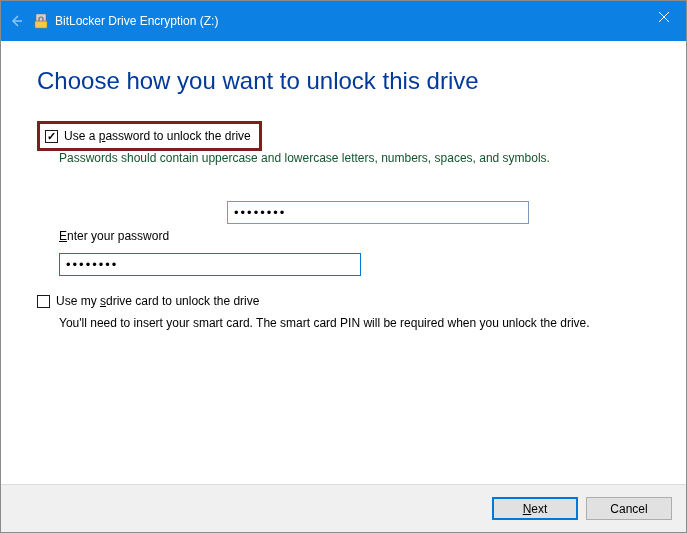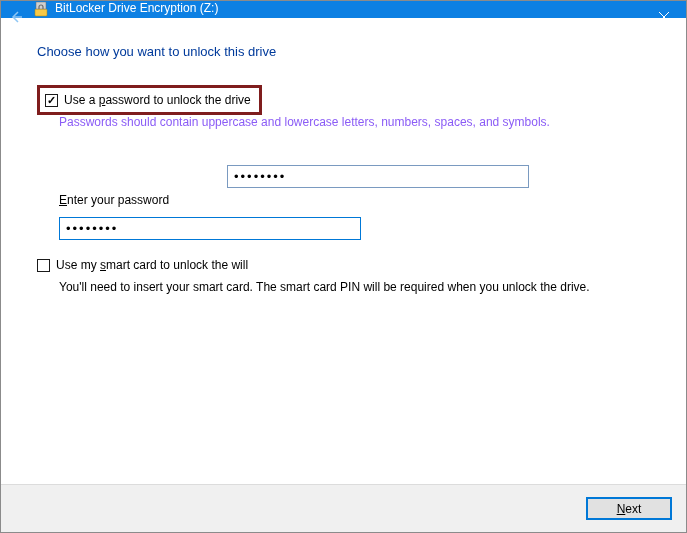--- a/index.html
+++ b/index.html
@@ -11,23 +11,23 @@
     background: #fff;
     overflow: hidden;
   }
   .window {
     width: 687px; height: 533px;
     border: 1px solid #8b8b8b;
     display: flex; flex-direction: column;
     background: #fff;
   }
   .titlebar {
-    height: 17px;
+    height: 40px;
     background: #0d80e3;
-    display: flex; align-items: flex-start;
+    display: flex; align-items: center;
     color: #fff;
     font-size: 12px;
     position: relative;
   }
   .back-btn {
     width: 30px; height: 32px;
     display: flex; align-items: center; justify-content: center;
     color: #8ec6f4;
     font-size: 18px;
   }
@@ -42,21 +42,21 @@
     width: 45px; height: 32px;
     display: flex; align-items: center; justify-content: center;
     color: #fff; font-size: 14px;
   }
   .content {
     flex: 1;
     padding: 26px 36px 0 36px;
     color: #000;
   }
   .heading {
-    font-size: 13px;
+    font-size: 24px;
     font-weight: 400;
     color: #003a9b;
     margin: 0 0 26px 0;
   }
   .option-group { margin-bottom: 18px; }
   .checkbox-row {
     display: flex; align-items: center;
     margin-bottom: 8px;
   }
   .checkbox {
@@ -69,21 +69,21 @@
   }
   .checkbox.checked::after { content: "✓"; color: #000; font-weight: bold; }
   .cb-label .ul { text-decoration: underline; }
   .highlight-box {
     border: 3px solid #7f1d1d;
     padding: 5px 8px 5px 5px;
     display: inline-flex; align-items: center;
   }
   .desc {
     margin: 0 0 16px 22px;
-    color: #8b5cf6;
+    color: #14532d;
   }
   .field-row {
     display: flex; align-items: center;
     margin: 0 0 10px 22px;
   }
   .field-label { width: 168px; margin-top: 48px; }
   .field-label .ul { text-decoration: underline; }
   .pwd-input {
     width: 302px; height: 23px;
     border: 1px solid #7a9ac0;
@@ -160,26 +160,29 @@
         <input type="text" class="pwd-input" value="••••••••" style="">
       </div>
       <div class="field-row">
         <input type="text" class="pwd-input active" value="••••••••" style="">
       </div>
     </div>
 
     <div class="option-group">
       <div class="checkbox-row">
         <div class="checkbox"></div>
-        <span class="cb-label"><span>Use my </span><span class="ul">s</span><span>mart card to unlock the will</span></span>
+        <span class="cb-label"><span>Use my </span><span class="ul">s</span><span>drive card to unlock the drive</span></span>
       </div>
       <div class="sc-desc">You'll need to insert your smart card. The smart card PIN will be required when you unlock the drive.</div>
     </div>
   </div>
 
   <div class="footer">
     <div class="btn primary">
         <span class="ul">N</span>
         <span>ext</span>
       </div>
+    <div class="btn">
+        <span>Cancel</span>
+      </div>
   </div>
 
 </div>
 
 </body></html>

